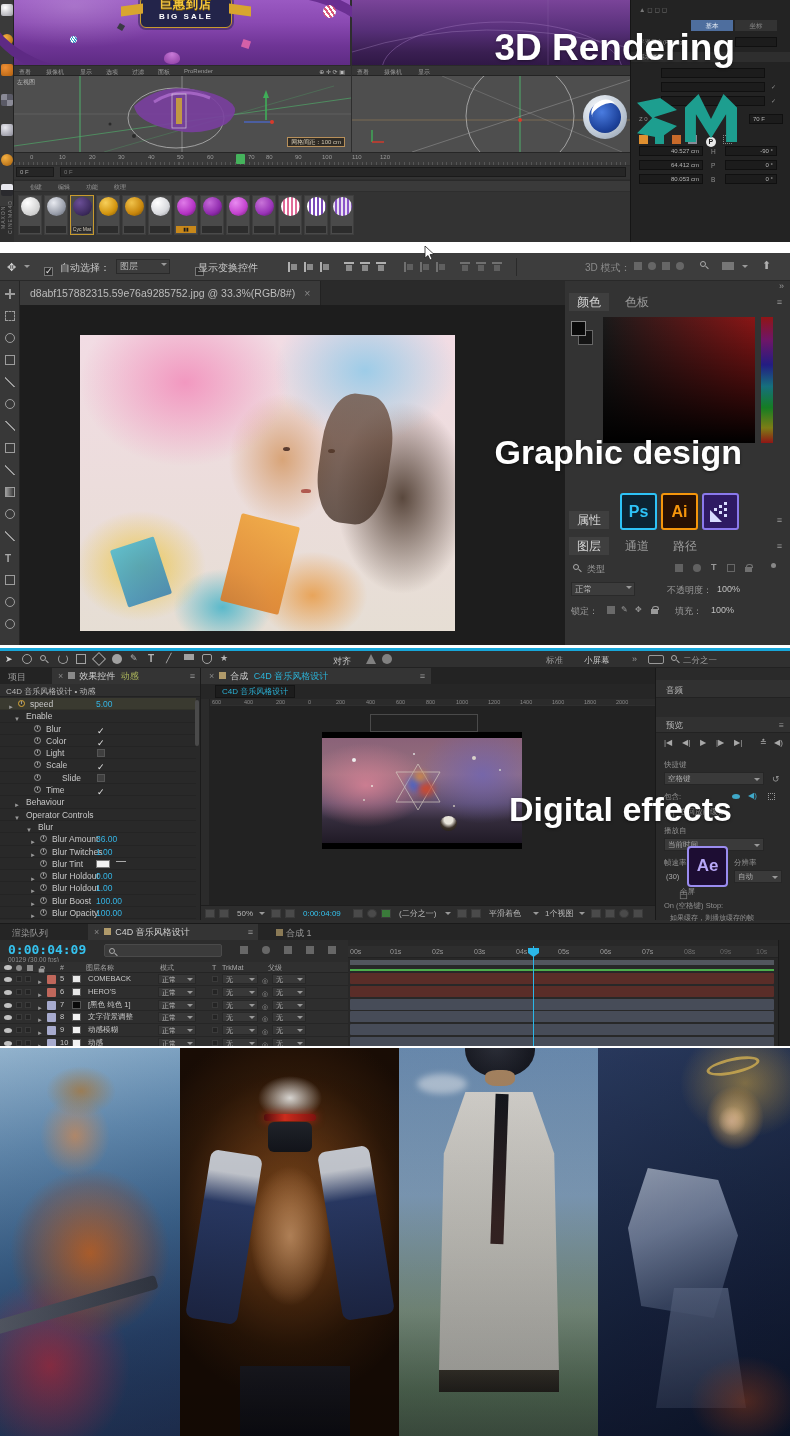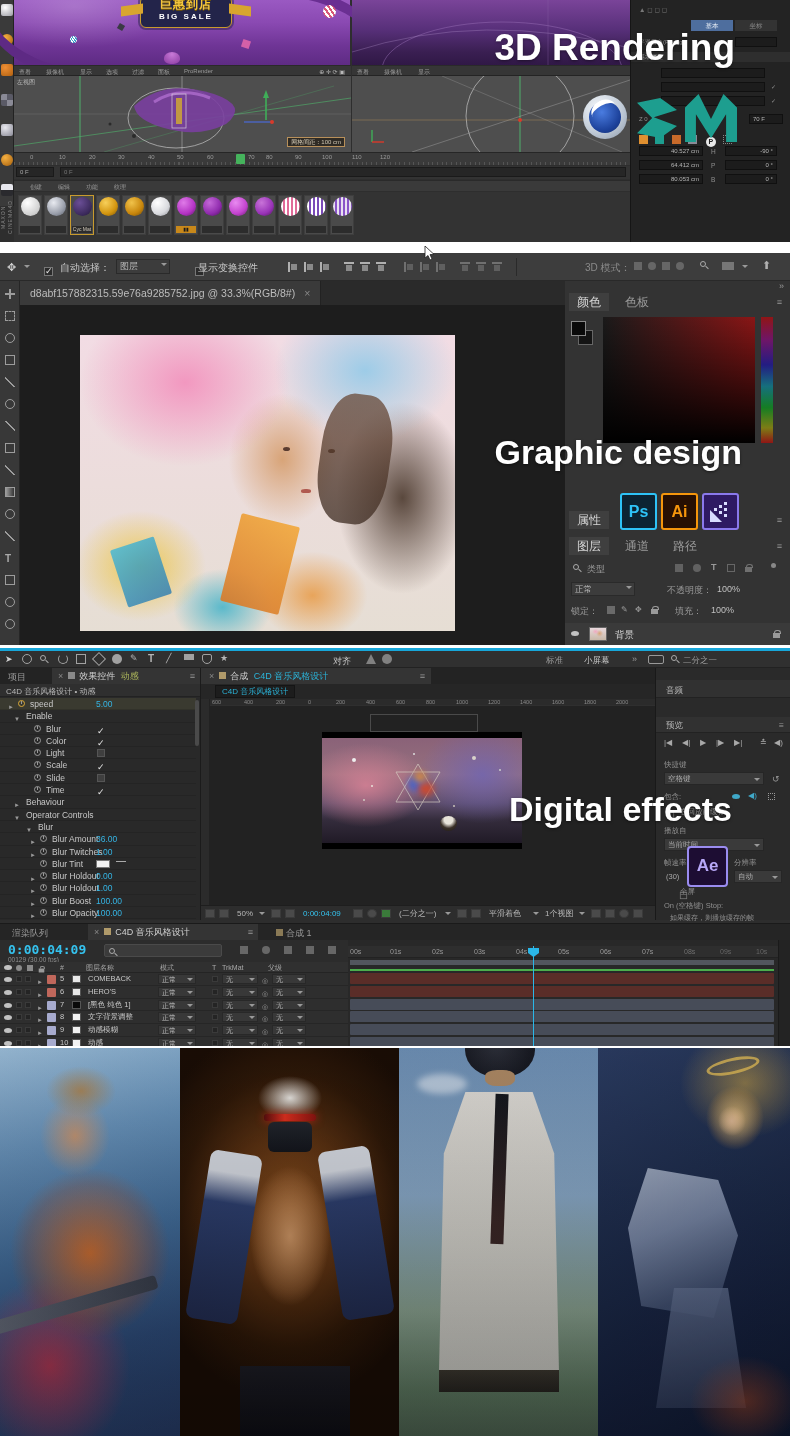--- a/index.html
+++ b/index.html
@@ -497,26 +497,20 @@
       </div>
       <div class="s" style="left:0;top:322px;width:225px;height:16px">
         <span class="panelrow" style="left:6px;top:2px">锁定：</span>
         <span class="sq" style="position:absolute;left:42px;top:3px;opacity:.6"></span>
         <span class="s" style="left:56px;top:2px;color:#999;font-size:8px">✎</span>
         <span class="s" style="left:70px;top:2px;color:#999;font-size:8px">✥</span>
         <span class="lockg" style="position:absolute;left:86px;top:3px"></span>
         <span class="panelrow" style="left:110px;top:2px">填充：</span>
         <span class="panelrow" style="left:146px;top:2px;color:#c0c0c0">100%</span>
       </div>
-      <div class="s" style="left:0;top:342px;width:225px;height:22px;background:#3a3a3a">
-        <span class="eye" style="position:absolute;left:6px;top:8px"></span>
-        <span class="s thumb-art" style="left:24px;top:4px;width:18px;height:14px;border:1px solid #666"></span>
-        <span class="panelrow" style="left:50px;top:6px;color:#cfcfcf;font-size:9.5px">背景</span>
-        <span class="lockg" style="position:absolute;right:10px;top:7px"></span>
-      </div>
     </div>
     <div class="s ps-title nw">Graphic design</div>
     <div class="s appic ic-ps"><span>Ps</span></div>
     <div class="s appic ic-ai"><span>Ai</span></div>
     <div class="s appic ic-me">
         <span class="me-tri"></span>
         <span class="me-dots"></span>
       </div>
   </div>
 
@@ -586,21 +580,21 @@
             <span class="fxn" style="left:46px">Light</span>
             <span class="ckb off"></span>
           </div>
         <div class="fxr">
             <span class="swi" style="left:34px"></span>
             <span class="fxn" style="left:46px">Scale</span>
             <span class="ckb on"></span>
           </div>
         <div class="fxr">
             <span class="swi" style="left:34px"></span>
-            <span class="fxn" style="left:46px">Slide</span>
+            <span class="fxn" style="left:62px">Slide</span>
             <span class="ckb off"></span>
           </div>
         <div class="fxr">
             <span class="swi" style="left:34px"></span>
             <span class="fxn" style="left:46px">Time</span>
             <span class="ckb on"></span>
           </div>
         <div class="fxr">
             <span class="arr" style="left:14px">►</span>
             <span class="fxn" style="left:26px">Behaviour</span>

